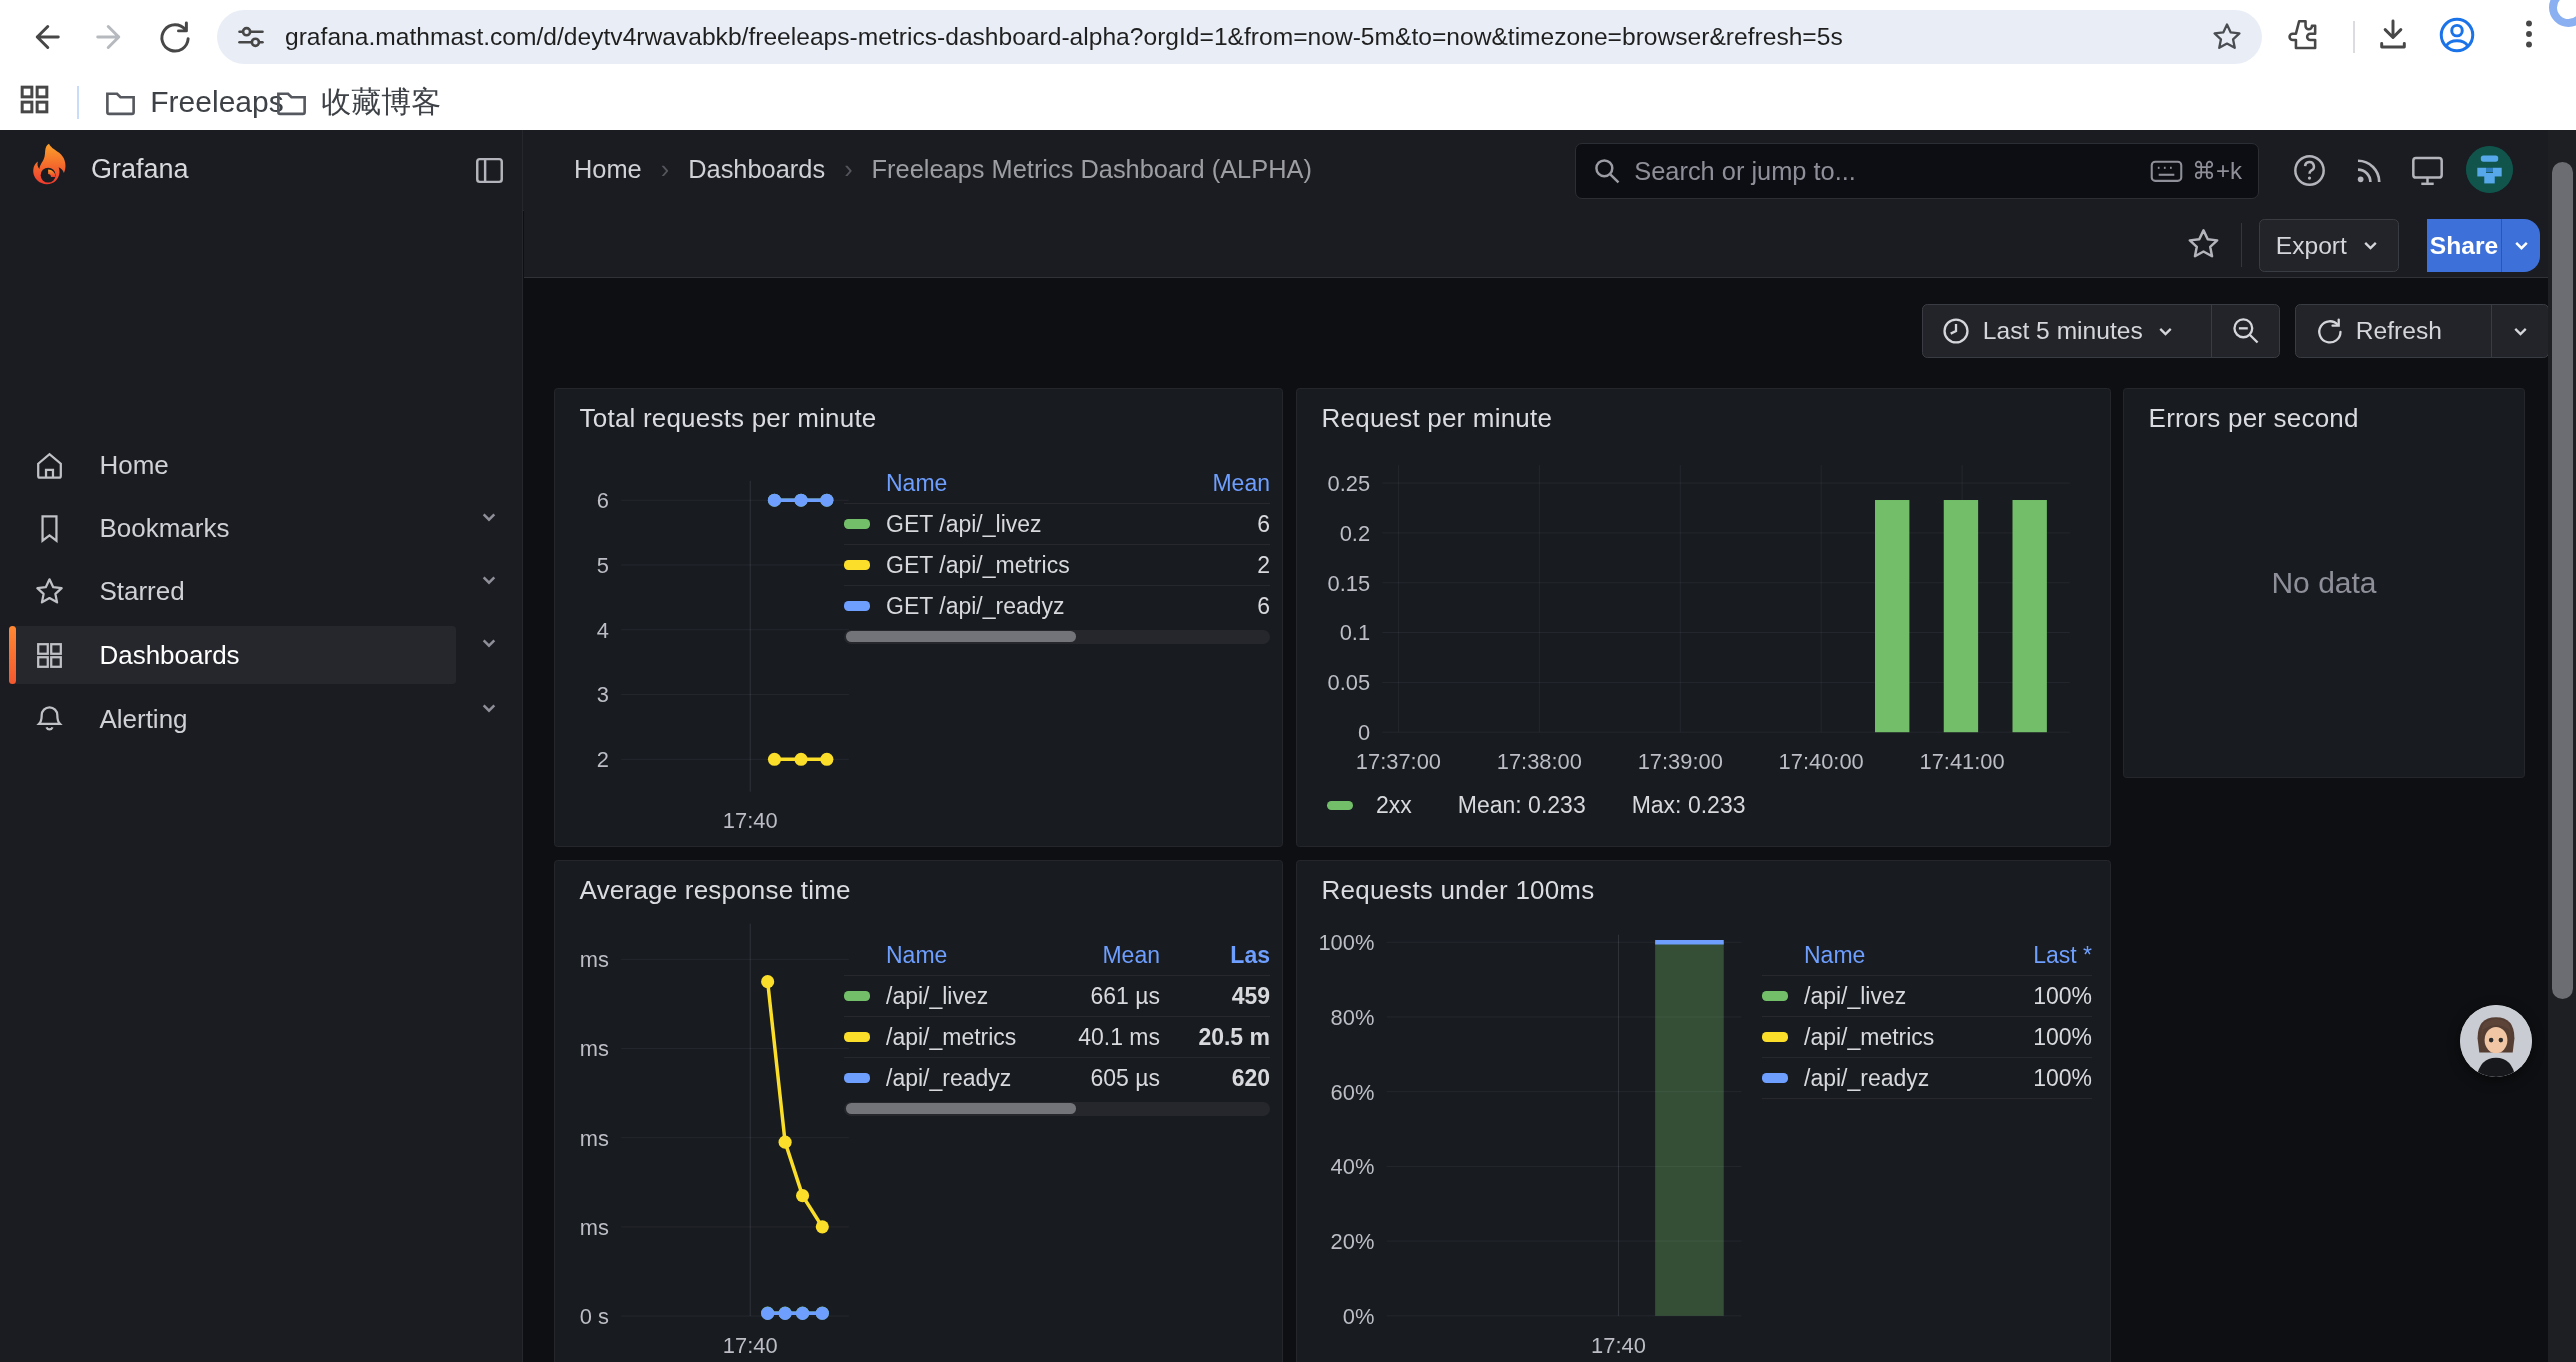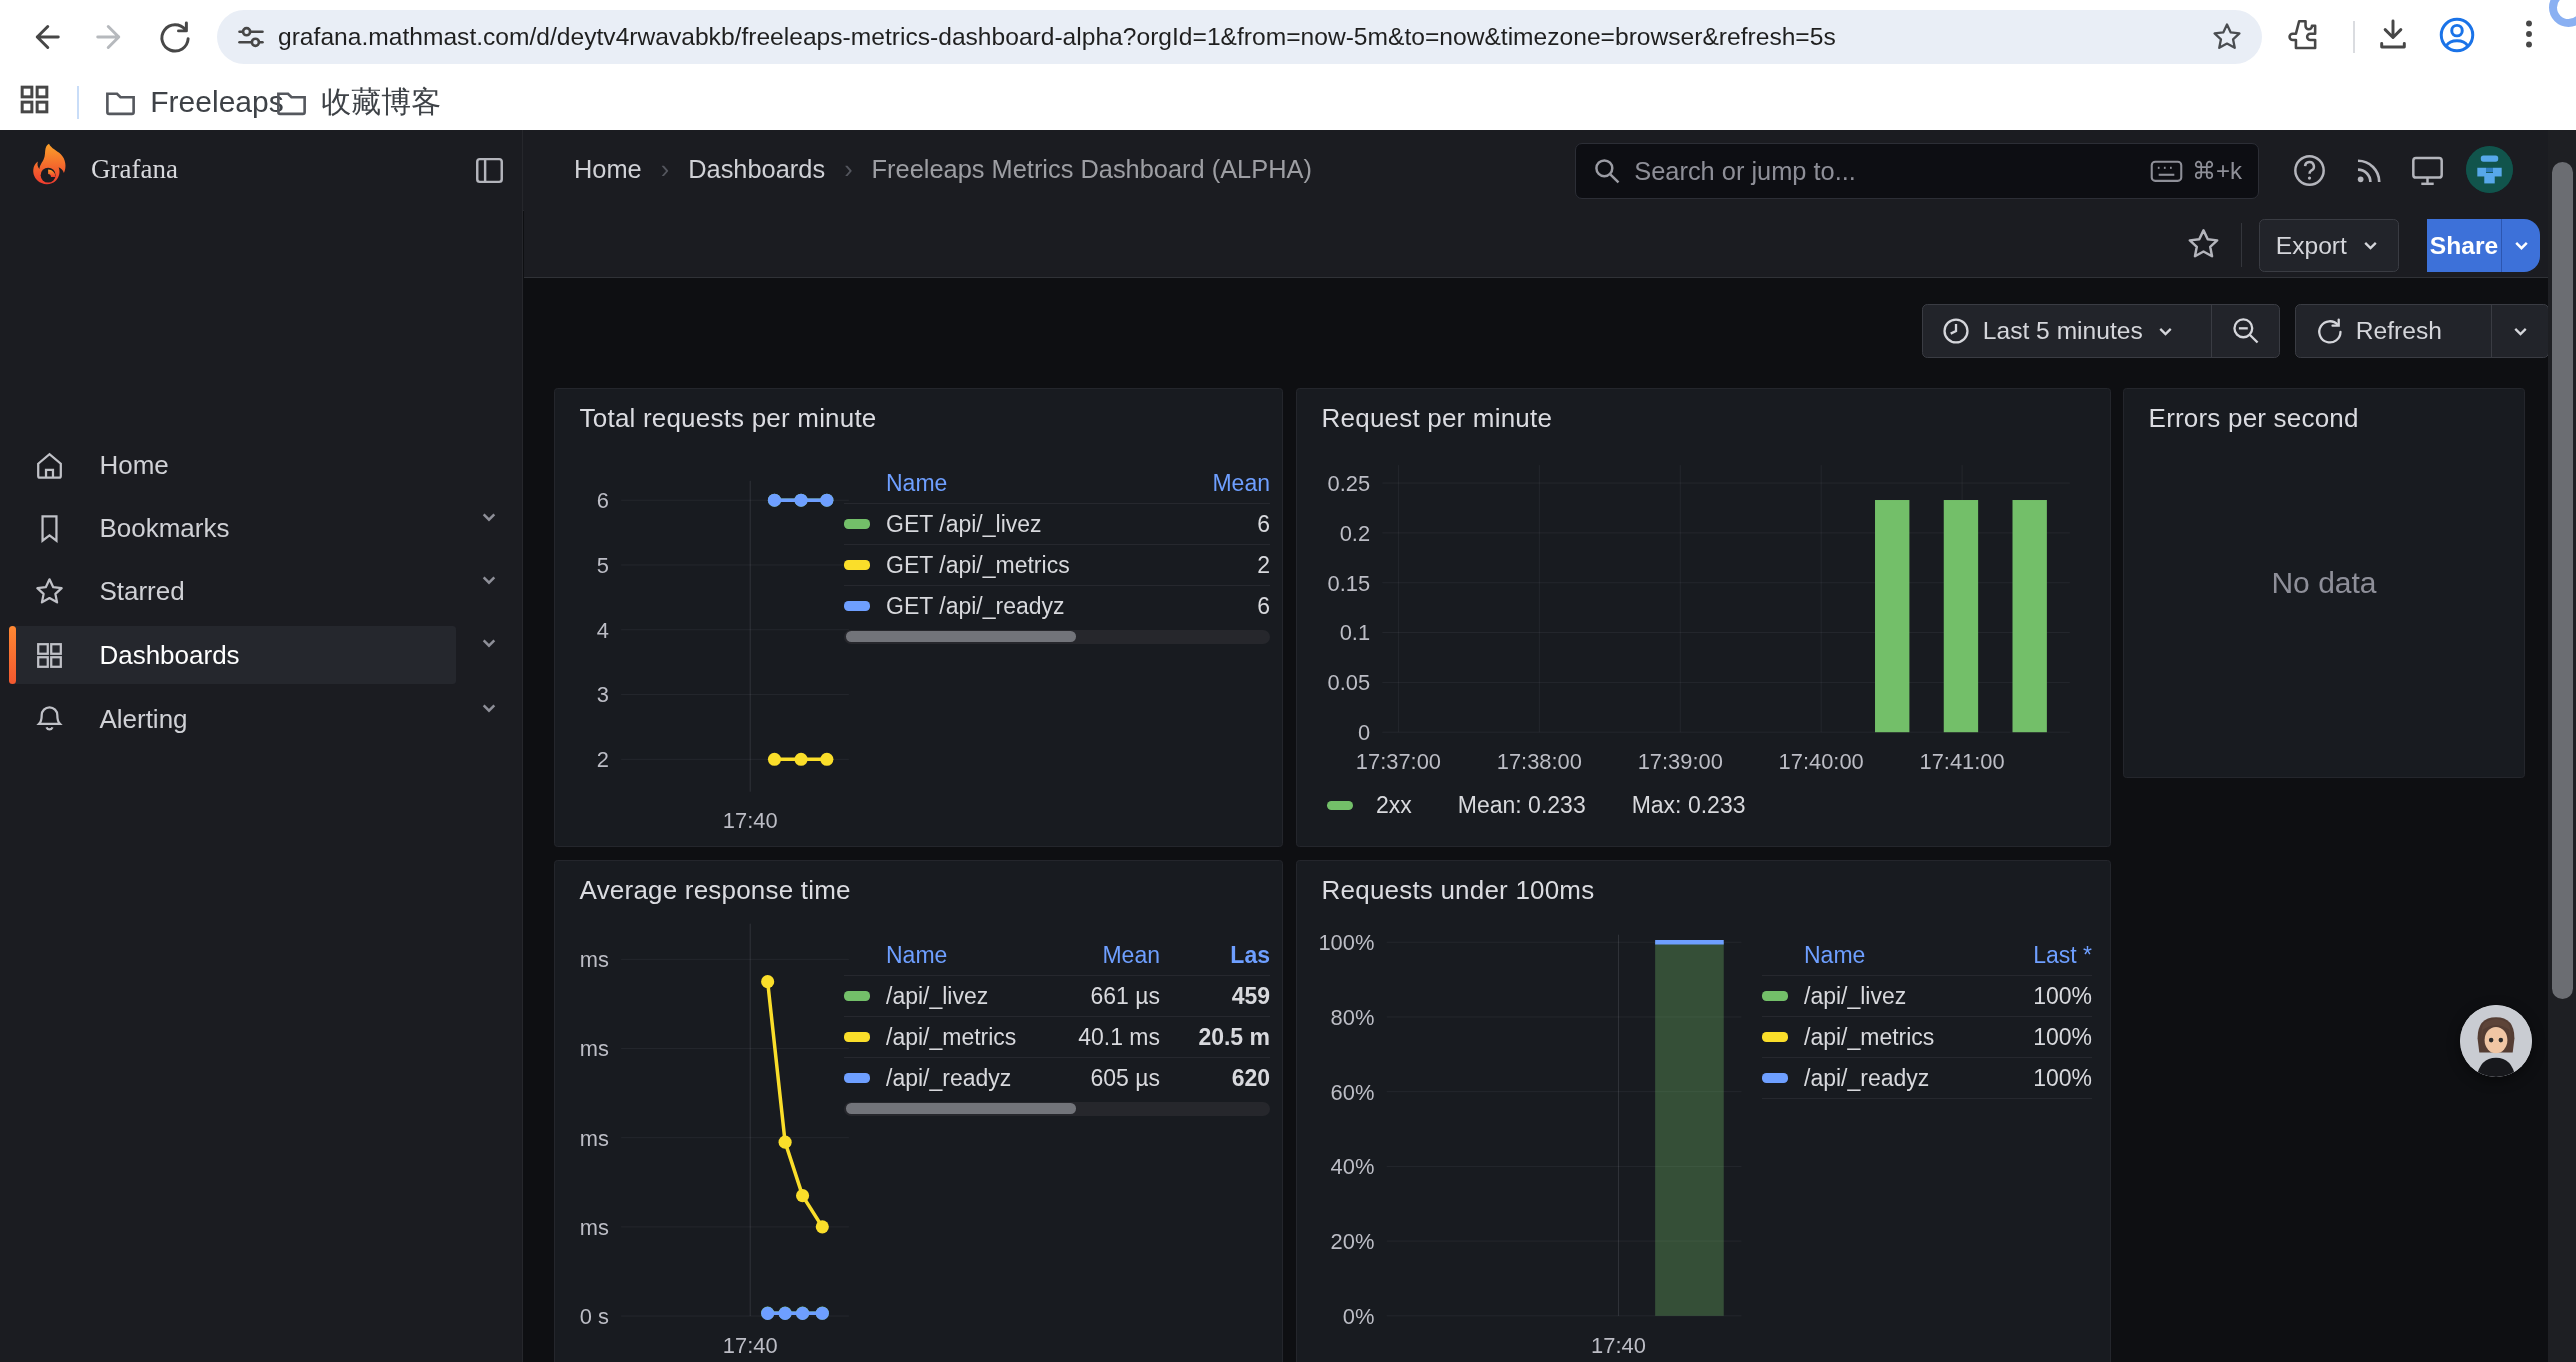--- a/index.html
+++ b/index.html
@@ -10,35 +10,35 @@
 
   
   .browser-top { position:absolute; left:0; top:0; width:2576px; height:130px; background:#ffffff; }
   .corner-blue { position:absolute; right:-12.3px; top:-12.3px; width:39px; height:39px; border-radius:50%;
                  border:8.8px solid #8ab0f2; }
   .b-btn { position:absolute; width:42px; height:42px; top:16px; color:#474747; cursor:pointer; }
   .b-btn.disabled { color:#b6b9bd; }
   .url-pill { position:absolute; left:217px; top:9.6px; width:2045px; height:54px; border-radius:27px;
               background:#e9eef6; display:flex; align-items:center; }
   .tune-ic { margin-left:19px; color:#474747; }
-  .url-input { flex:1; margin-left:12px; border:0; outline:0; background:transparent;
+  .url-input { flex:1; margin-left:19px; border:0; outline:0; background:transparent;
                font-size:24.6px; color:#1f1f1f; font-family:inherit; white-space:nowrap; }
   .pill-star { margin-right:19px; color:#4a4d51; }
   .bm-bar { position:absolute; left:0; top:74px; width:2576px; height:56px; background:#ffffff; }
   .bm-sep { position:absolute; left:77px; top:12.3px; width:1.8px; height:33px; background:#c9ddf8; }
   .bm-item { position:absolute; top:7px; height:42px; display:flex; align-items:center; gap:12.3px;
              color:#55585e; cursor:pointer; }
   .bm-item span { font-size:30px; color:#3e4247; }
 
   
   .gf-header { position:absolute; left:0; top:130px; width:2576px; height:81px; background:#1b1c21;
                border-bottom:0.9px solid #26272c; }
   .gf-brandcol { position:absolute; left:0; top:0; width:523px; height:81px; border-right:0.9px solid #26272c; }
   .gf-logo { position:absolute; left:21px; top:11.4px; width:56px; height:56px; }
-  .gf-brand { position:absolute; left:91px; top:24px; font-size:27px; color:#d8d9dd;font-family:Liberation Serif, serif; }
+  .gf-brand { position:absolute; left:91px; top:24px; font-size:27px; color:#d8d9dd; }
   .gf-toggle { position:absolute; left:472px; top:23px; color:#b4b5bc; cursor:pointer; }
   .crumbs { position:absolute; left:574px; top:24.6px; display:flex; gap:19px; align-items:center; font-size:25.4px; }
   .crumb { color:#d0d1d6; cursor:pointer; }
   .crumb-sep { color:#54565e; }
   .crumb.current { color:#9d9ea3; cursor:default; }
   .gf-search { position:absolute; left:1575px; top:13px; width:684px; height:56px; background:#0d0e13;
                border:0.9px solid #2c2e36; border-radius:7px; display:flex; align-items:center; }
   .gf-search .mag { margin-left:16px; color:#9b9ca4; }
   .gf-search input { flex:1; margin-left:12.3px; background:transparent; border:0; outline:0;
                      font-size:25.4px; color:#d8d9dd; font-family:inherit; }

